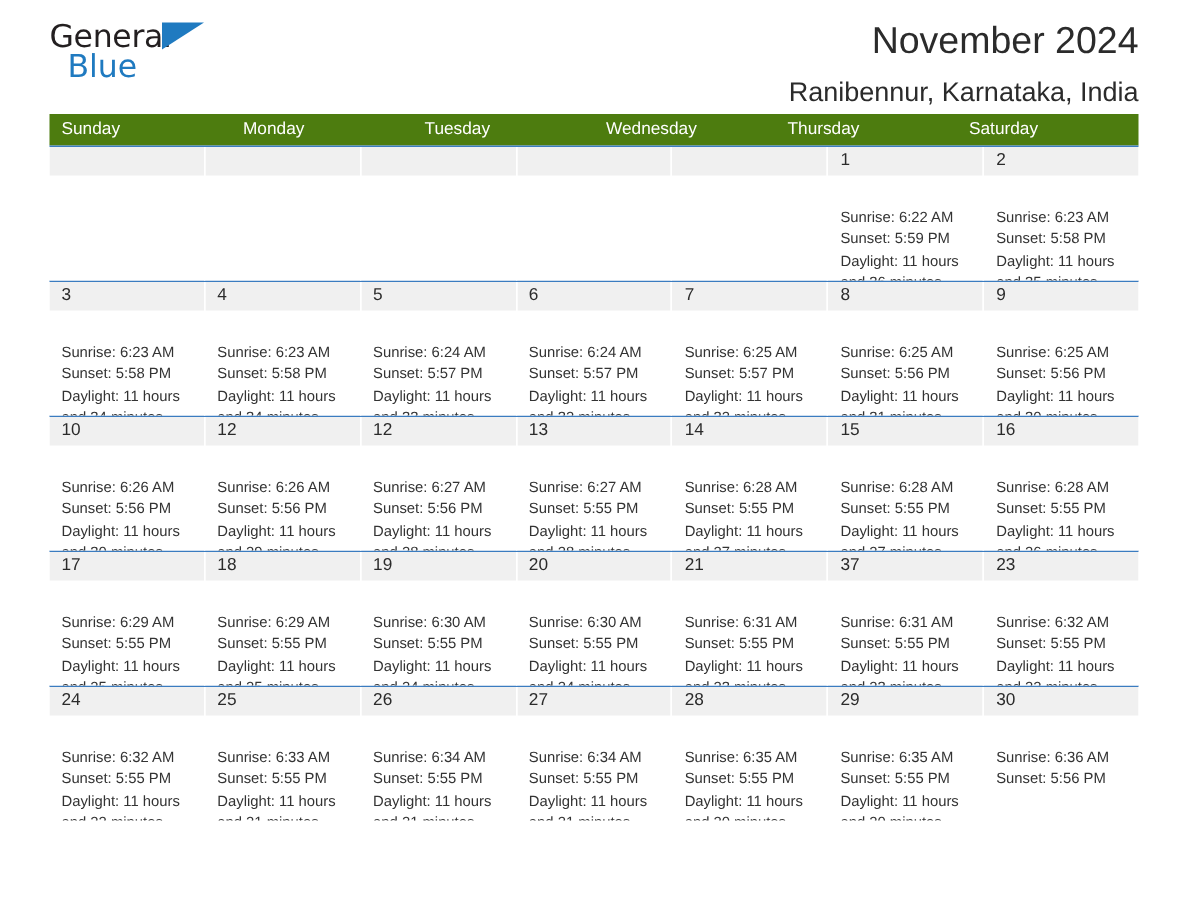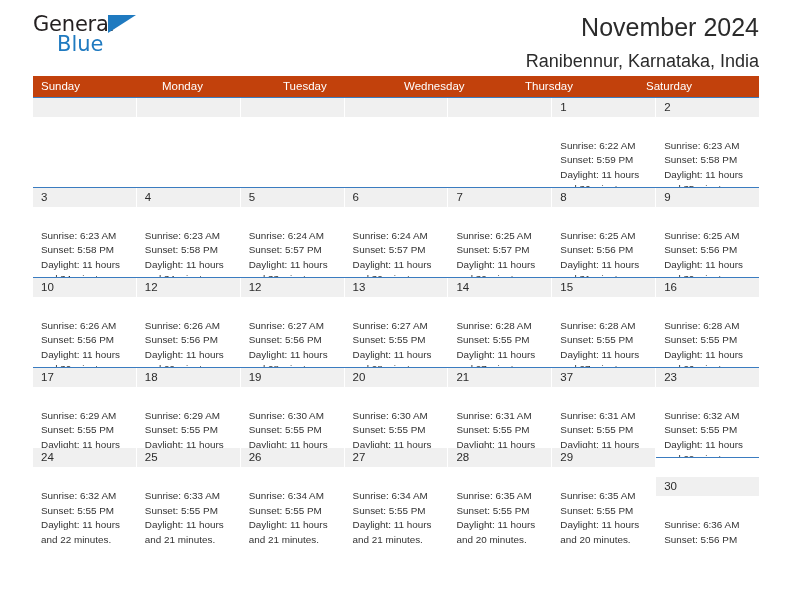--- a/index.html
+++ b/index.html
@@ -51,21 +51,21 @@
     position: absolute;
     left: 75px;
     top: 1px;
     width: 0;
     height: 0;
     border-left: 28px solid #1f7ac0;
     border-bottom: 18px solid transparent;
   }
   .logo-blue {
     position: absolute;
-    left: 24px;
+    left: 12px;
     top: 20px;
     font-size: 21px;
     color: #1f7ac0;
     font-family: "DejaVu Sans", sans-serif;
   }
   .titlebox {
     text-align: right;
     padding-top: 0px;
   }
   .cal-title {
@@ -81,38 +81,38 @@
     margin-top: 9px;
   }
 
   
   .calendar {
     margin-top: 8px;
     width: 726px;
   }
   .weekhead {
     display: flex;
-    background: #c2410c;
+    background: #4d7c0f;
   }
   .weekhead .wh-cell {
     flex: 1 1 0;
     color: #ffffff;
     font-size: 11.5px;
     padding: 4px 0 5px 8px;
     box-sizing: border-box;
     height: 21px;
     line-height: 13px;
   }
   .week {
     display: flex;
     border-top: 1px solid #3b7cc0;
     height: 90px;
     box-sizing: border-box;
   }
-  .week:last-child { height: 90px; align-items: flex-end; }
+  .week:last-child { height: 90px; }
   .daycell {
     flex: 1 1 0;
     box-sizing: border-box;
     background: #ffffff;
     border-right: 1px solid #ffffff;
     overflow: hidden;
   }
   .daycell:last-child { border-right: none; }
   .day-num {
     background: #f0f0f0;

